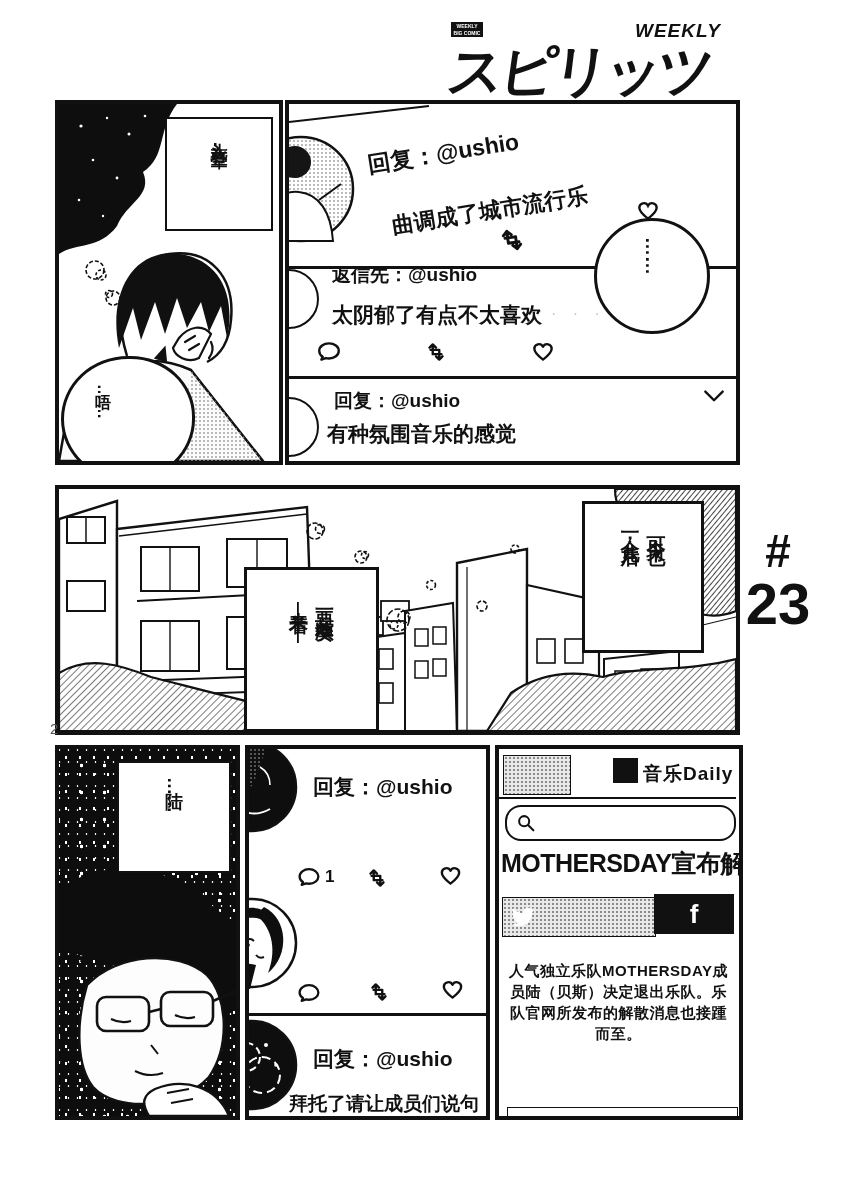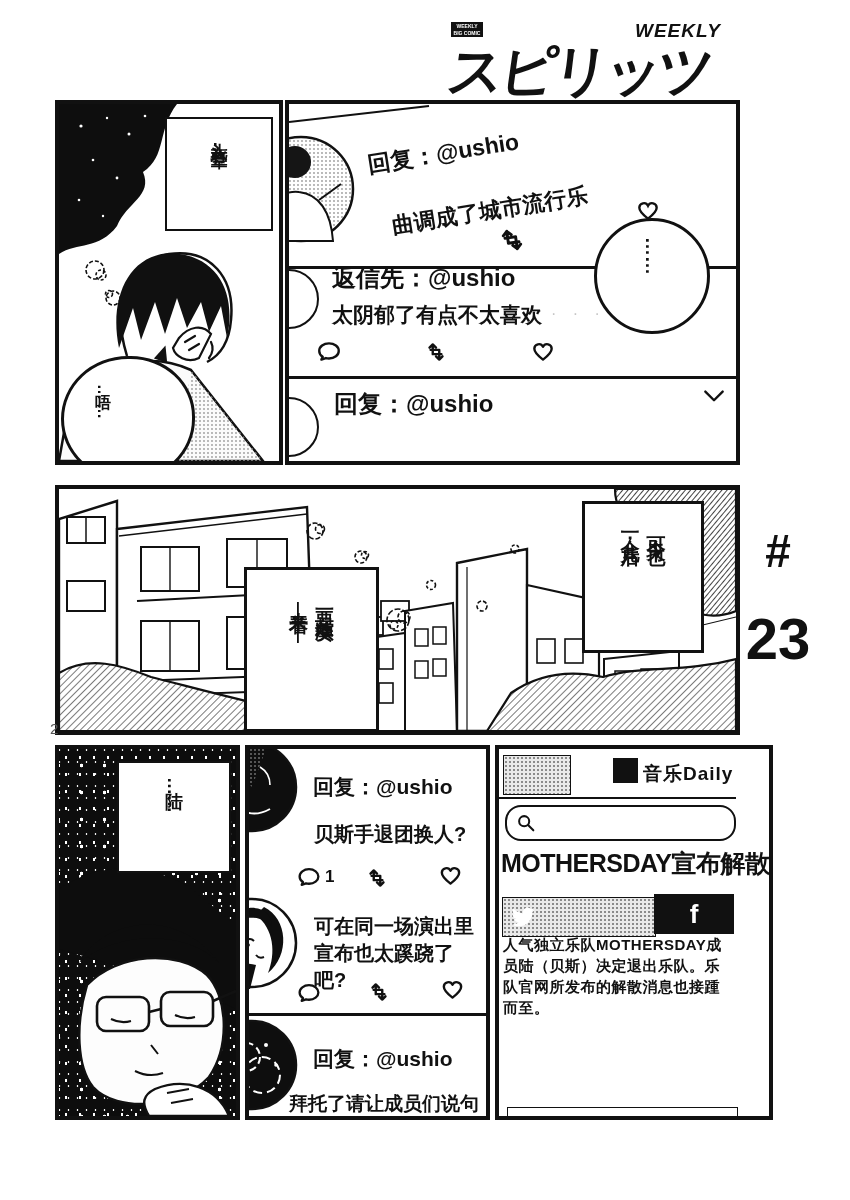--- a/index.html
+++ b/index.html
@@ -7,21 +7,21 @@
         font-family:"Liberation Sans","DejaVu Sans",sans-serif;color:#111;}
   .panel{position:absolute;border:4px solid #111;background:#fff;box-sizing:border-box;overflow:hidden;}
   .abs{position:absolute;}
   .vtext{writing-mode:vertical-rl;white-space:pre-line;letter-spacing:3px;}
   .captionbox{position:absolute;background:#fff;border:3px solid #111;box-sizing:border-box;
               display:flex;justify-content:center;}
   .halftone{background-image:radial-gradient(#8a8a8a 1px,transparent 1.3px);background-size:4px 4px;background-color:#e9e9e9;}
   .speckle{background-color:#0d0d0d;
     background-image:radial-gradient(#fff 1.1px,transparent 1.5px),radial-gradient(#f2f2f2 .8px,transparent 1.1px),radial-gradient(#fff 1.4px,transparent 1.8px);
     background-size:14px 17px,9px 12px,23px 27px;background-position:0 0,5px 7px,11px 3px;}
-  .tweet-reply{font-weight:bold;font-size:24px;}
+  .tweet-reply{font-weight:bold;font-size:19px;}
   .tweet-text{font-size:21px;font-weight:bold;}
   .icon{display:inline-block;line-height:0;}
   svg .st{stroke:#111;stroke-width:2.2;fill:none;stroke-linecap:round;stroke-linejoin:round;}
   .divline{position:absolute;background:#111;}
   .fb{display:flex;align-items:center;justify-content:center;background:#111;color:#fff;font-weight:bold;}
   .newsbody{font-size:15px;line-height:1.4;font-weight:bold;letter-spacing:.5px;}
 </style>
 </head>
 <body>
 
@@ -123,20 +123,21 @@
       <span class="icon abs" style="left:240px;top:70px;">
         <svg width="28" height="26" viewBox="0 0 24 24">
             <path class="st" d="M12 19c-5.5-4.2-8-7.4-8-10a4.2 4.2 0 0 1 8-1.8A4.2 4.2 0 0 1 20 9c0 2.6-2.5 5.8-8 10z"></path>
           </svg>
       </span>
     </div>
 
     <div class="abs" style="left:0;top:272px;width:447px;height:85px;border-top:3px solid #111;box-sizing:border-box;overflow:hidden;">
       <div class="abs" style="left:-30px;top:18px;width:56px;height:56px;border:2.5px solid #111;border-radius:50%;background:#fff;"></div>
       <div class="abs tweet-reply" style="left:45px;top:9px;">回复：@ushio</div>
+      <div class="abs tweet-text" style="left:38px;top:41px;">有种氛围音乐的感觉</div>
       <span class="icon abs" style="left:412px;top:8px;">
         <svg width="26" height="20" viewBox="0 0 24 18">
             <path class="st" d="M4 4 L12 12 L20 4"></path>
           </svg>
       </span>
     </div>
 
     <div class="abs" style="left:305px;top:114px;width:110px;height:110px;background:#fff;border:3px solid #111;border-radius:50%;z-index:5;display:flex;justify-content:center;">
       <div class="vtext" style="font-size:19px;font-weight:bold;padding-top:16px;letter-spacing:0;">……</div>
     </div>
@@ -247,21 +248,21 @@
 来着——</div>
     </div>
     <div class="captionbox" style="left:523px;top:12px;width:122px;height:152px;">
       <div class="vtext" style="font-size:19px;font-weight:bold;padding-top:18px;">可今天也
 一会儿后，</div>
     </div>
   </div>
 
   <div class="abs" style="left:738px;top:528px;width:80px;text-align:center;">
     <div style="font-size:46px;font-weight:bold;line-height:1;">#</div>
-    <div style="font-size:58px;font-weight:bold;line-height:1.05;margin-top:35px;">23</div>
+    <div style="font-size:58px;font-weight:bold;line-height:1.05;">23</div>
   </div>
 
   <div class="abs" style="left:50px;top:720px;font-size:15px;color:#555;">2</div>
 
   <div class="panel speckle" style="left:55px;top:745px;width:185px;height:375px;">
     <svg class="abs" style="left:0;top:0;" width="177" height="367" viewBox="0 0 177 367">
       <path d="M0 140 C40 112 90 114 130 138 L177 176 L177 260 L130 238 L0 200 Z" fill="#0d0d0d"></path>
       <path d="M28 236 C58 204 118 200 148 226 C168 246 172 296 150 328 C120 360 58 364 34 338 C18 318 16 276 28 236 Z" fill="#fdfdfd" stroke="#111" stroke-width="2.5"></path>
       <path d="M20 214 C60 180 130 182 160 214 C150 198 120 172 80 176 C48 180 28 198 20 214 Z" fill="#0d0d0d"></path>
       <rect x="38" y="248" width="52" height="34" rx="9" fill="none" stroke="#111" stroke-width="2.6"></rect>
@@ -287,21 +288,20 @@
               <circle cx="1" cy="1" r=".9" fill="#777"></circle>
             </pattern>
           </defs>
         <circle cx="46" cy="46" r="44" fill="#0e0e0e" stroke="#111" stroke-width="2.5"></circle>
         <path d="M18 18 A40 40 0 0 1 60 8 L46 46 Z" fill="url(#htC)"></path>
         <path d="M30 66 q16 12 34 2" stroke="#fff" stroke-width="2" fill="none"></path>
         <path d="M54 26 q10 6 10 18" stroke="#fff" stroke-width="1.6" fill="none"></path>
       </svg>
     </div>
     <div class="abs tweet-reply" style="left:64px;top:24px;font-size:21px;">回复：@ushio</div>
-    <div class="abs tweet-text" style="left:65px;top:72px;font-size:20px;">贝斯手退团换人?</div>
     <span class="icon abs" style="left:47px;top:116px;">
       <svg width="26" height="25" viewBox="0 0 24 24">
           <path class="st" d="M21 11c0 3.9-4 7-9 7-1 0-2-.1-2.9-.4L5 19l1.2-2.6C4.2 15.1 3 13.2 3 11c0-3.9 4-7 9-7s9 3.1 9 7z"></path>
         </svg>
     </span>
     <div class="abs" style="left:76px;top:118px;font-size:17px;font-weight:bold;">1</div>
     <span class="icon abs" style="left:113px;top:116px;">
       <svg width="30" height="26" viewBox="0 0 24 24">
           <path class="st" d="M6 8 L9 5 L12 8 M9 5 V14 H17"></path>
           <path class="st" d="M18 16 L15 19 L12 16 M15 19 V10 H7"></path>
@@ -316,22 +316,20 @@
     <div class="abs" style="left:-43px;top:148px;width:92px;height:92px;">
       <svg width="92" height="92" viewBox="0 0 92 92">
         <circle cx="46" cy="46" r="44" fill="#fff" stroke="#111" stroke-width="2.5"></circle>
         <path d="M58 10 C82 22 84 58 62 76 C70 56 68 32 50 18 Z" fill="#0e0e0e"></path>
         <path d="M30 14 C52 6 66 14 66 30 C58 20 42 18 32 24 Z" fill="#0e0e0e"></path>
         <path d="M40 44 q4 -4 8 0 M50 58 q3 4 8 2" stroke="#111" stroke-width="2" fill="none"></path>
         <circle cx="42" cy="48" r="1.8" fill="#111"></circle>
         <path d="M16 86 C22 70 36 64 50 68 L44 92 L20 92 Z" fill="#0e0e0e"></path>
       </svg>
     </div>
-    <div class="abs tweet-text" style="left:65px;top:164px;font-size:20px;line-height:1.35;">可在同一场演出里
-宣布也太蹊跷了吧?</div>
     <span class="icon abs" style="left:47px;top:232px;">
       <svg width="26" height="25" viewBox="0 0 24 24">
           <path class="st" d="M21 11c0 3.9-4 7-9 7-1 0-2-.1-2.9-.4L5 19l1.2-2.6C4.2 15.1 3 13.2 3 11c0-3.9 4-7 9-7s9 3.1 9 7z"></path>
         </svg>
     </span>
     <span class="icon abs" style="left:115px;top:230px;">
       <svg width="30" height="26" viewBox="0 0 24 24">
           <path class="st" d="M6 8 L9 5 L12 8 M9 5 V14 H17"></path>
           <path class="st" d="M18 16 L15 19 L12 16 M15 19 V10 H7"></path>
         </svg>
@@ -355,21 +353,21 @@
             <circle cx="60" cy="26" r="2"></circle>
             <circle cx="26" cy="44" r="1.8"></circle>
             <circle cx="70" cy="46" r="1.8"></circle>
           </g>
       </svg>
     </div>
     <div class="abs tweet-reply" style="left:64px;top:296px;font-size:21px;">回复：@ushio</div>
     <div class="abs tweet-text" style="left:40px;top:342px;font-size:19px;">拜托了请让成员们说句话</div>
   </div>
 
-  <div class="panel" style="left:495px;top:745px;width:278px;height:375px;">
+  <div class="panel" style="left:495px;top:745px;width:248px;height:375px;text-align:center;">
     <div class="abs halftone" style="left:4px;top:6px;width:66px;height:38px;border:1.5px solid #111;"></div>
     <div class="abs" style="left:114px;top:9px;width:25px;height:25px;background:#111;"></div>
     <div class="abs" style="left:144px;top:12px;font-size:19px;font-weight:bold;letter-spacing:1px;">音乐Daily</div>
     <div class="divline" style="left:0;top:48px;width:237px;height:2px;"></div>
     <div class="abs" style="left:6px;top:56px;width:227px;height:32px;border:2.2px solid #111;border-radius:16px;background:#fff;">
       <span class="icon abs" style="left:8px;top:5px;">
         <svg width="22" height="22" viewBox="0 0 24 24">
             <circle class="st" cx="10" cy="10" r="5.5"></circle>
             <line class="st" x1="14.5" y1="14.5" x2="20" y2="20"></line>
           </svg>
@@ -379,18 +377,18 @@
     <div class="abs halftone" style="left:3px;top:148px;width:152px;height:38px;border:1.5px solid #111;">
       <span class="icon abs" style="left:6px;top:5px;">
         <svg width="28" height="28" viewBox="0 0 24 24">
             <path d="M22 5.8c-.7.3-1.5.6-2.3.7a4 4 0 0 0 1.8-2.2c-.8.5-1.7.8-2.6 1a4 4 0 0 0-7 2.7c0 .3 0 .6.1.9A11.6 11.6 0 0 1 3.6 4.6a4 4 0 0 0 1.3 5.4c-.7 0-1.3-.2-1.8-.5v.1a4 4 0 0 0 3.3 4 4 4 0 0 1-1.8.1 4 4 0 0 0 3.8 2.8A8.2 8.2 0 0 1 2 18.3 11.6 11.6 0 0 0 8.3 20c7.5 0 11.7-6.3 11.7-11.7v-.5c.8-.6 1.5-1.3 2-2z" fill="#fff"></path>
           </svg>
       </span>
     </div>
     <div class="abs fb" style="left:155px;top:145px;width:80px;height:40px;font-size:26px;">
       <span>f</span>
     </div>
-    <div class="abs newsbody" style="left:4px;top:185px;width:231px;">人气独立乐队MOTHERSDAY成员陆（贝斯）决定退出乐队。乐队官网所发布的解散消息也接踵而至。</div>
+    <div class="abs newsbody" style="left:4px;top:211px;width:231px;">人气独立乐队MOTHERSDAY成员陆（贝斯）决定退出乐队。乐队官网所发布的解散消息也接踵而至。</div>
     <div class="abs" style="left:8px;top:358px;width:229px;height:20px;border:1.5px solid #111;background:#fff;"></div>
   </div>
 
 
 </div>
 
 </body></html>

